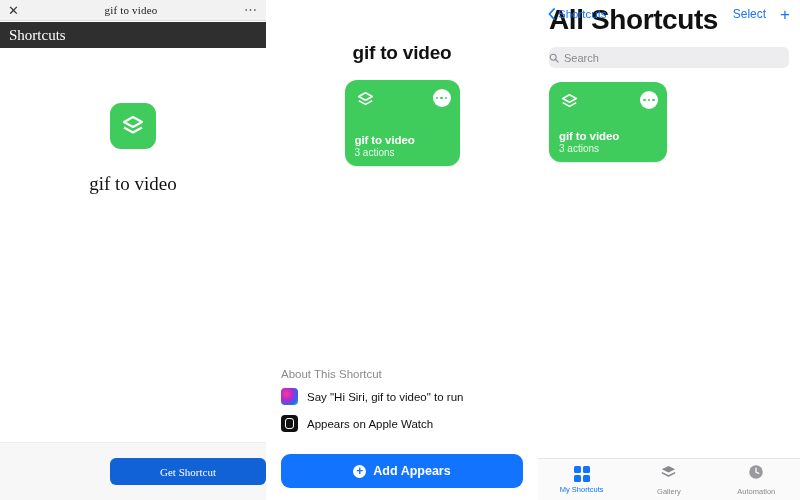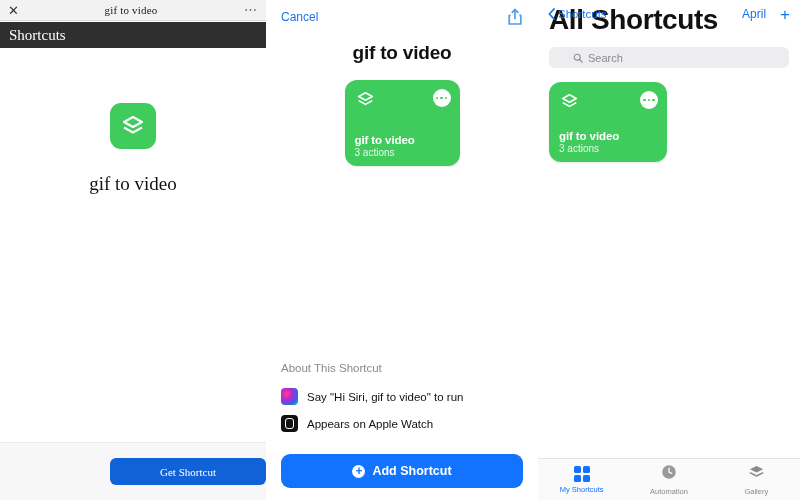--- a/index.html
+++ b/index.html
@@ -102,21 +102,21 @@
   .sc-name {
     position: absolute; left: 10px; bottom: 20px;
     color: #fff; font-size: 11.5px; font-weight: bold; letter-spacing: -.1px;
   }
   .sc-actions {
     position: absolute; left: 10px; bottom: 8px;
     color: rgba(255,255,255,.88); font-size: 10px;
   }
 
   .about-wrap { position: absolute; left: 11px; right: 11px; bottom: 58px; }
-  .about-head { font-size: 11.5px; color: #8a8a8e; margin-bottom: 14px; }
+  .about-head { font-size: 11.5px; color: #8a8a8e; margin-bottom: 8px; }
   .about-row { display: flex; align-items: center; margin-bottom: 10px; }
   .about-row .ic { width: 17px; height: 17px; border-radius: 4px; margin-right: 9px; flex: 0 0 auto; }
   .siri-ic { background: radial-gradient(circle at 32% 35%, #ff3b8d 0%, #b02ad0 38%, #2e64e8 70%, #1ec8d8 100%); }
   .watch-ic { background:#101010; display:flex; align-items:center; justify-content:center; }
   .watch-ic b { display:block; width:9px; height:11px; border:1.6px solid #fff; border-radius:3px; }
   .about-row .tx { font-size: 11.5px; color: #111; }
 
   .add-btn {
     position: absolute; left: 11px; right: 11px; bottom: 12px; height: 34px;
     background: #1273ff; border-radius: 9px;
@@ -136,21 +136,21 @@
   }
   .r-back { display: flex; align-items: center; color: #1874f0; font-size: 11.5px; }
   .r-back svg { margin-right: 3px; }
   .r-right { display: flex; align-items: center; gap: 14px; }
   .r-plus { color: #1874f0; font-size: 17px; line-height: 1; }
   .r-title {
     margin: 4px 0 0 11px; font-size: 28px; font-weight: bold; color: #111; letter-spacing: -.4px;
   }
   .r-search {
     margin: 11px 11px 0 11px; height: 21px; border-radius: 6px; background: #ededef;
-    display: flex; align-items: center; padding: 0 24px;
+    display: flex; align-items: center; padding: 0 0;
   }
   .r-search .mag { margin-right: 5px; }
   .r-search .ph { font-size: 11px; color: #8a8a8e; }
   .r-cards { margin: 14px 0 0 11px; }
 
   .tabbar {
     position: absolute; left: 0; right: 0; bottom: 0; height: 42px;
     background: #fafafa; border-top: 1px solid #e3e3e3;
     display: flex; align-items: center;
   }
@@ -190,30 +190,20 @@
 
     <div class="left-footer">
       <div class="get-btn">
         <span>Get Shortcut</span>
       </div>
     </div>
   </div>
 
   <div class="panel panel-mid">
 
-    <div class="mid-nav">
-      <div class="link-blue">Cancel</div>
-      <div class="share-ic">
-        <svg width="16" height="18" viewBox="0 0 16 18">
-          <path d="M8 1.6 L8 10.5" stroke="#4d9bf7" stroke-width="1.7" fill="none" stroke-linecap="round"></path>
-          <path d="M5.2 4.3 L8 1.5 L10.8 4.3" stroke="#4d9bf7" stroke-width="1.7" fill="none" stroke-linecap="round" stroke-linejoin="round"></path>
-          <path d="M3.6 7.4 L2.2 7.4 L2.2 16 L13.8 16 L13.8 7.4 L12.4 7.4" stroke="#4d9bf7" stroke-width="1.7" fill="none" stroke-linejoin="round"></path>
-        </svg>
-      </div>
-    </div>
 
     <div class="mid-title">gif to video</div>
 
     <div class="mid-card-wrap">
       <div class="sc-card big">
         <div class="sc-layers">
           <svg width="21" height="21" viewBox="0 0 28 28">
             <path d="M14 5 L23 10 L14 15 L5 10 Z" fill="none" stroke="#fff" stroke-width="2.2" stroke-linejoin="round"></path>
             <path d="M5 15.5 L14 20.5 L23 15.5" fill="none" stroke="#fff" stroke-width="2.2" stroke-linejoin="round"></path>
           </svg>
@@ -239,35 +229,35 @@
       <div class="about-row">
         <div class="ic watch-ic">
             <b></b>
           </div>
         <div class="tx">Appears on Apple Watch</div>
       </div>
     </div>
 
     <div class="add-btn">
       <span class="plus-c">+</span>
-      <span class="lbl">Add Shortcut</span>
+      <span class="lbl">Add Appears</span>
     </div>
   </div>
 
   <div class="panel panel-right">
 
     <div class="r-nav">
       <div class="r-back">
         <svg width="7" height="12" viewBox="0 0 7 12">
           <path d="M6 1 L1.4 6 L6 11" fill="none" stroke="#1874f0" stroke-width="1.8" stroke-linecap="round" stroke-linejoin="round"></path>
         </svg>
         <span>Shortcuts</span>
       </div>
       <div class="r-right">
-        <span class="link-blue">April</span>
+        <span class="link-blue">Select</span>
         <span class="r-plus">+</span>
       </div>
     </div>
 
     <div class="r-title">All Shortcuts</div>
 
     <div class="r-search">
       <span class="mag">
         <svg width="10" height="10" viewBox="0 0 12 12">
           <circle cx="5" cy="5" r="3.6" fill="none" stroke="#8a8a8e" stroke-width="1.3"></circle>
@@ -300,32 +290,32 @@
         <span class="grid-ic">
             <i></i>
             <i></i>
             <i></i>
             <i></i>
           </span>
         <span class="lbl">My Shortcuts</span>
       </div>
       <div class="tab">
         <span>
+          <svg width="17" height="16" viewBox="0 0 28 26">
+            <path d="M14 3 L25 8.5 L14 14 L3 8.5 Z" fill="#8a8a8e"></path>
+            <path d="M3 14 L14 19.5 L25 14" fill="none" stroke="#8a8a8e" stroke-width="2.6" stroke-linejoin="round"></path>
+          </svg>
+        </span>
+        <span class="lbl">Gallery</span>
+      </div>
+      <div class="tab">
+        <span>
           <svg width="16" height="16" viewBox="0 0 18 18">
             <circle cx="9" cy="9" r="7.6" fill="#9a9a9e"></circle>
             <path d="M9 4.6 L9 9 L12 10.6" stroke="#fafafa" stroke-width="1.5" fill="none" stroke-linecap="round"></path>
           </svg>
         </span>
         <span class="lbl">Automation</span>
       </div>
-      <div class="tab">
-        <span>
-          <svg width="17" height="16" viewBox="0 0 28 26">
-            <path d="M14 3 L25 8.5 L14 14 L3 8.5 Z" fill="#8a8a8e"></path>
-            <path d="M3 14 L14 19.5 L25 14" fill="none" stroke="#8a8a8e" stroke-width="2.6" stroke-linejoin="round"></path>
-          </svg>
-        </span>
-        <span class="lbl">Gallery</span>
-      </div>
     </div>
   </div>
 
 </div>
 
 </body></html>

